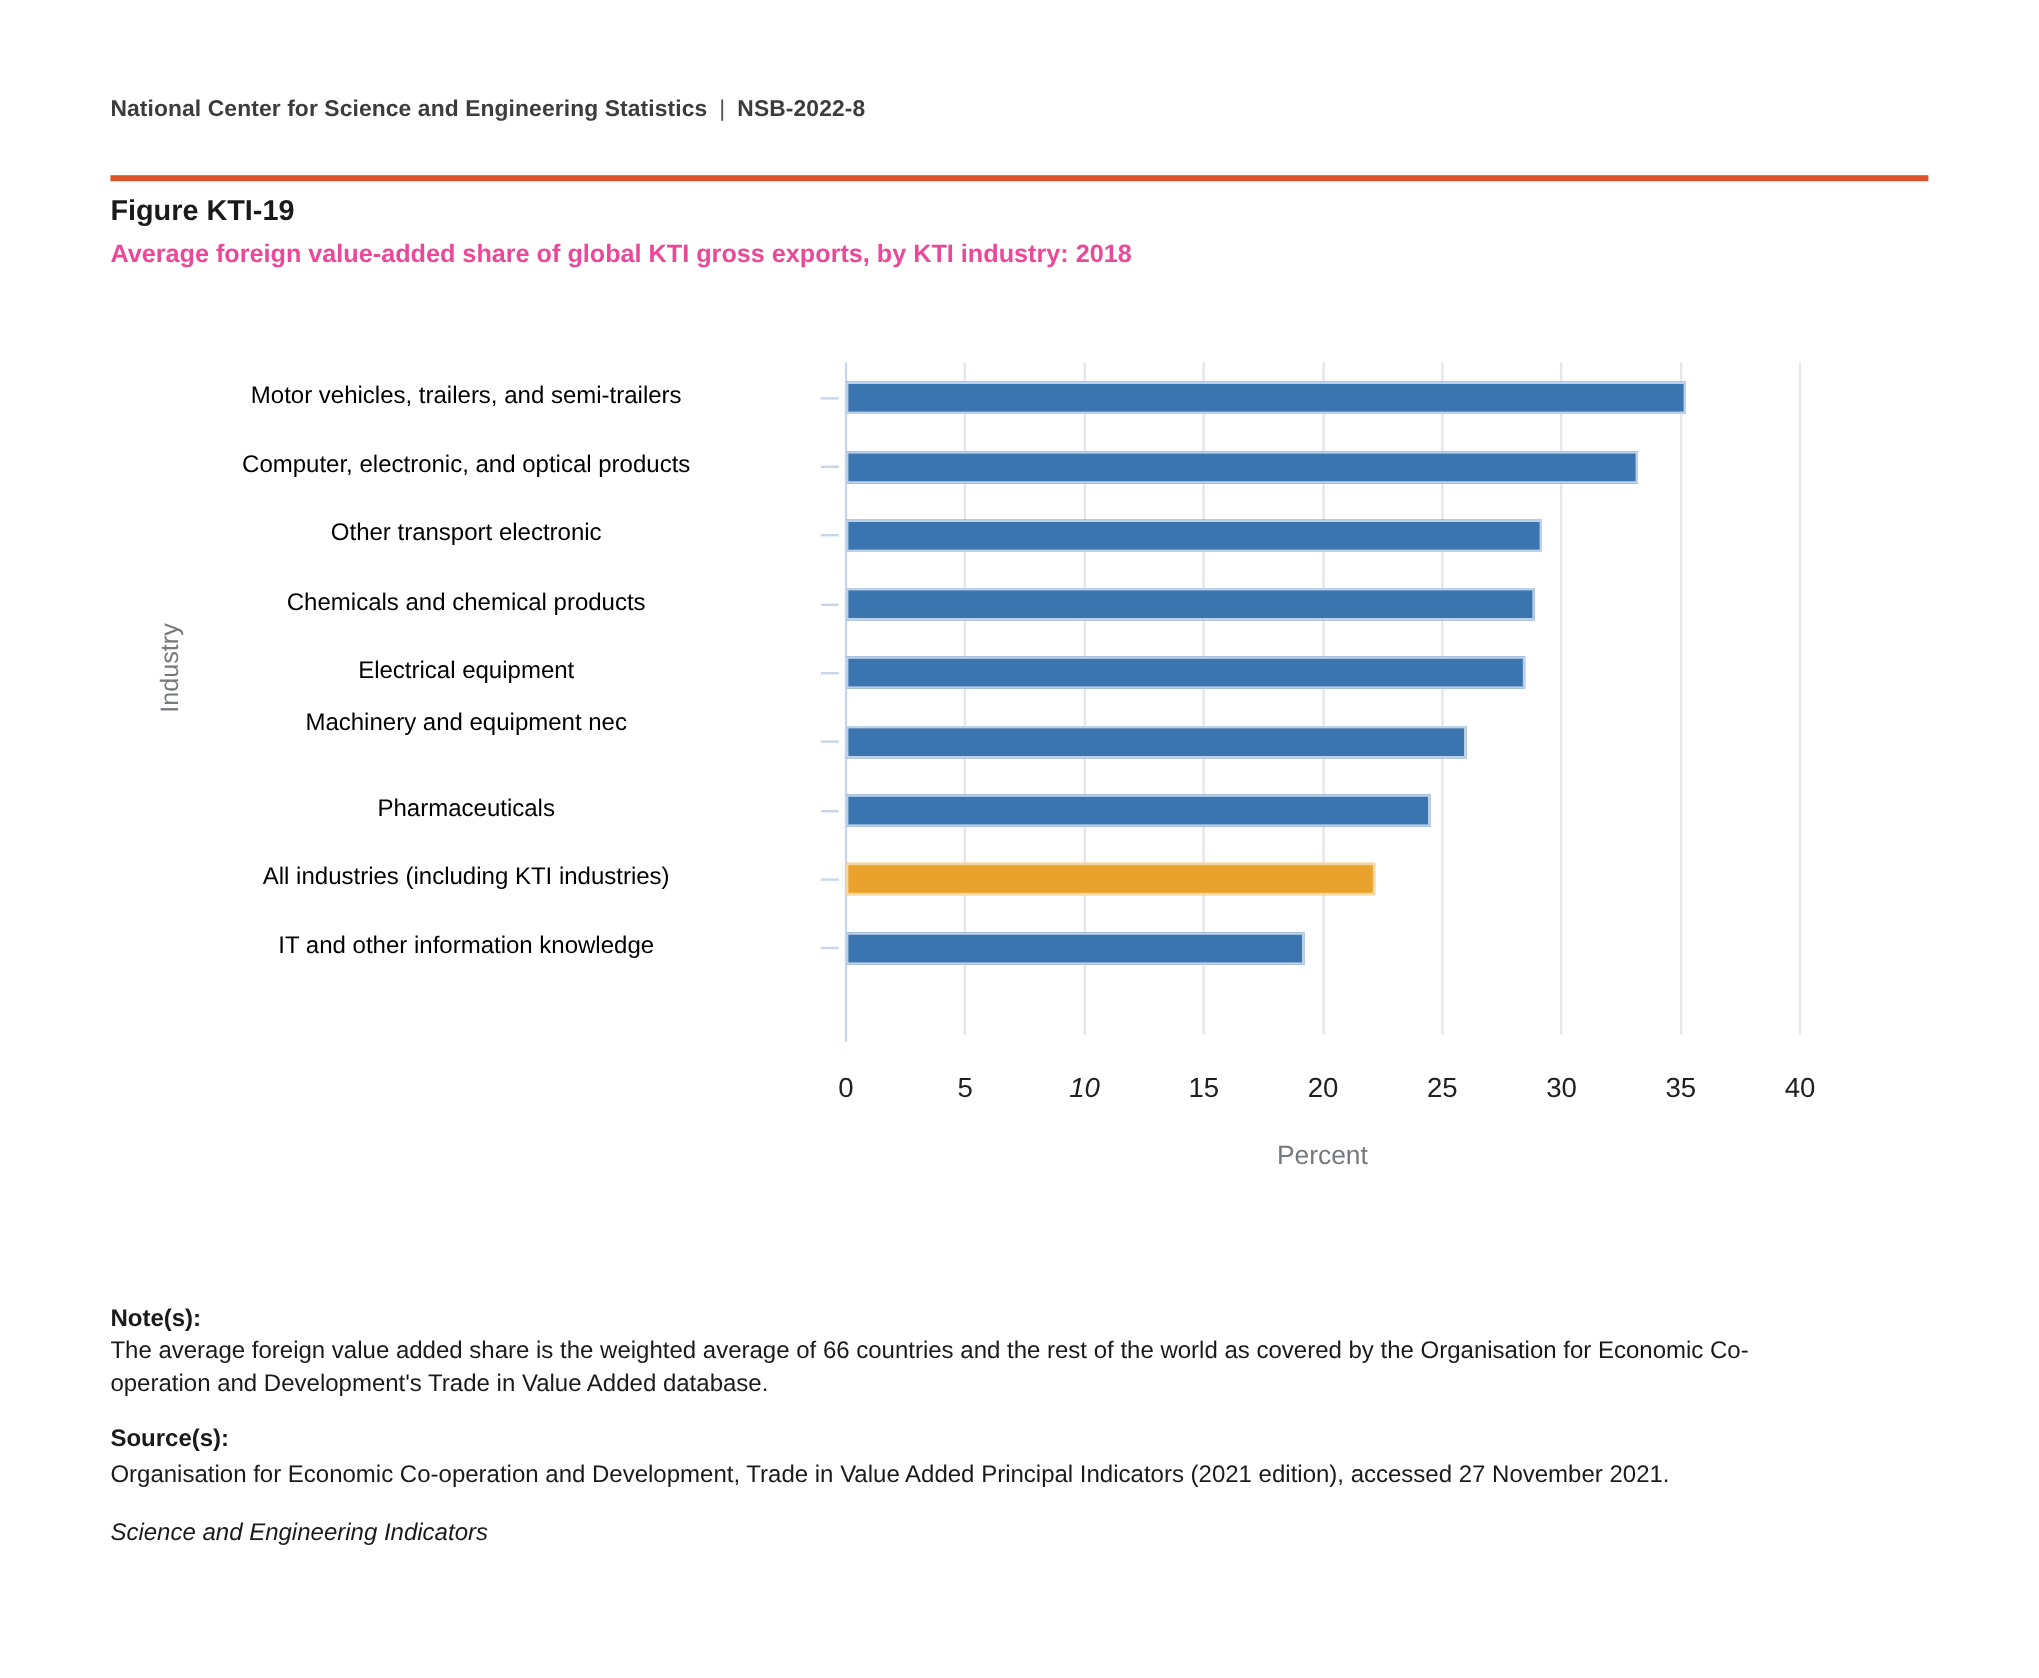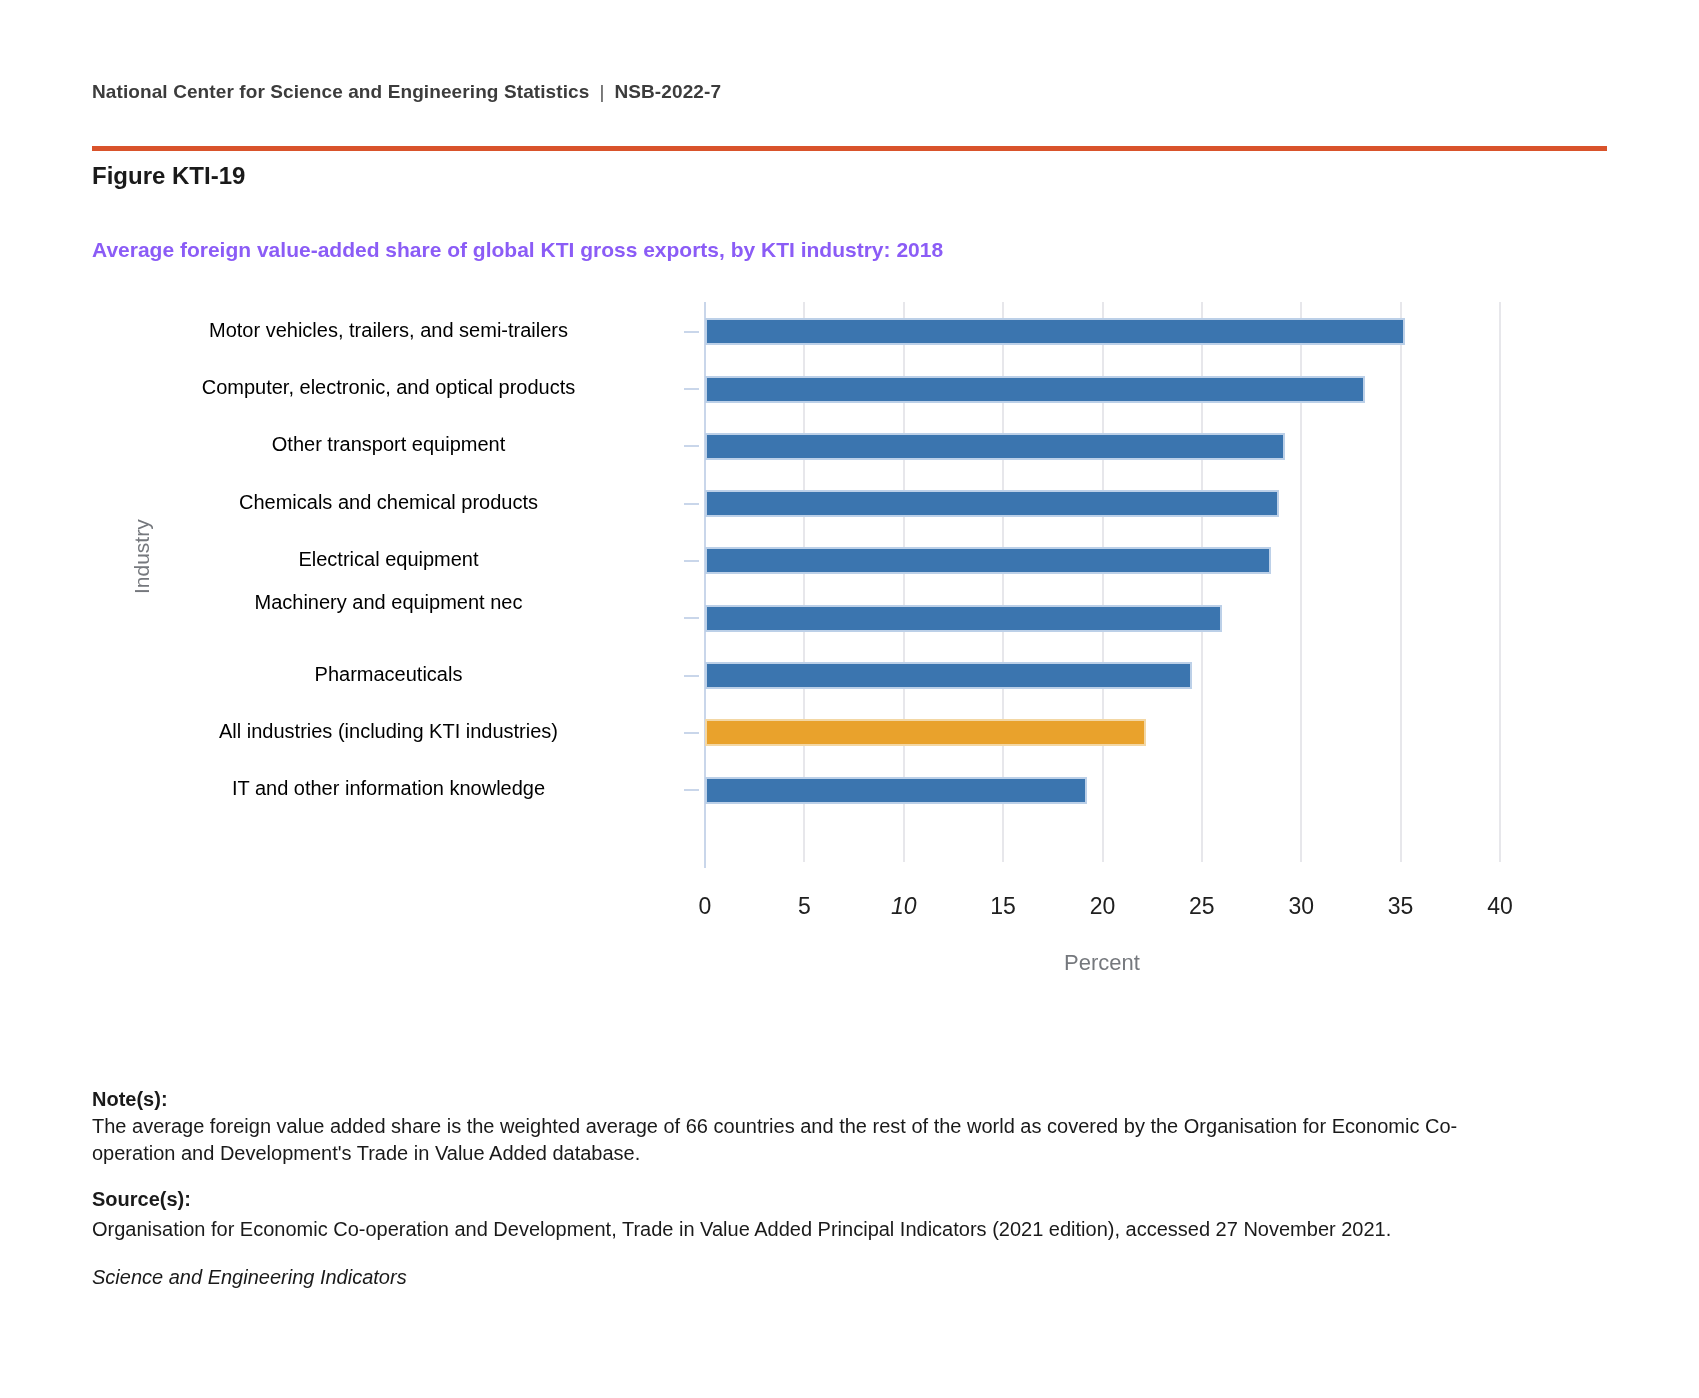--- a/index.html
+++ b/index.html
@@ -2,21 +2,21 @@
 <html><head>
 <meta charset="utf-8">
 <style>
   html,body{margin:0;padding:0;background:#fff;}
   .page{position:relative;width:1699px;height:1398px;background:#ffffff;overflow:hidden;
         font-family:"Liberation Sans", sans-serif;color:#1a1a1a;}
   .hdr{position:absolute;left:92px;top:81px;font-size:19px;font-weight:700;color:#3c3c3c;letter-spacing:.1px;}
   .hdr .sep{margin:0 10px;color:#555;font-weight:400;}
   .rule{position:absolute;left:92px;top:146px;width:1515px;height:5px;background:#d9532b;}
   .figlabel{position:absolute;left:92px;top:162px;font-size:24px;font-weight:700;color:#1a1a1a;}
-  .figtitle{position:absolute;left:92px;top:200px;font-size:21px;font-weight:700;color:#8b5cf6;margin-top:38px;}
+  .figtitle{position:absolute;left:92px;top:200px;font-size:21px;font-weight:700;color:#ec4899;}
 
   
   .plot{position:absolute;left:705px;top:302px;width:795px;height:560px;}
   .grid{position:absolute;top:0;width:2px;height:560px;background:#e7e7eb;}
   .grid.axis{background:#c9d6ea;height:566px;}
   .bar{position:absolute;height:27px;box-sizing:border-box;}
   .ydash{position:absolute;width:15px;height:2px;background:#c9d6ea;}
   .ycat{position:absolute;left:100px;width:577px;text-align:center;font-size:20px;color:#000000;}
   .ylab{position:absolute;left:130px;top:498px;height:96px;writing-mode:vertical-rl;
         transform:rotate(180deg);font-size:21px;color:#75787d;}
@@ -28,34 +28,34 @@
   .fn.b{font-weight:700;}
   .fn.i{font-style:italic;}
   .note-text{width:1400px;}
 </style>
 </head>
 <body>
 
 <div class="page">
 
   <div class="hdr">
-    <span>National Center for Science and Engineering Statistics</span><span class="sep">|</span><span>NSB-2022-7</span>
+    <span>National Center for Science and Engineering Statistics</span><span class="sep">|</span><span>NSB-2022-8</span>
   </div>
 
   <div class="rule"></div>
 
   <div class="figlabel">Figure KTI-19</div>
   <div class="figtitle">Average foreign value-added share of global KTI gross exports, by KTI industry: 2018</div>
 
   <div>
     <div class="ylab">Industry</div>
     <div id="ycats">
         <div class="ycat" style="top: 318.7px;">Motor vehicles, trailers, and semi-trailers</div>
         <div class="ycat" style="top: 376px;">Computer, electronic, and optical products</div>
-        <div class="ycat" style="top: 433.3px;">Other transport equipment</div>
+        <div class="ycat" style="top: 433.3px;">Other transport electronic</div>
         <div class="ycat" style="top: 490.6px;">Chemicals and chemical products</div>
         <div class="ycat" style="top: 547.9px;">Electrical equipment</div>
         <div class="ycat" style="top: 591px;">Machinery and equipment nec</div>
         <div class="ycat" style="top: 662.5px;">Pharmaceuticals</div>
         <div class="ycat" style="top: 719.8px;">All industries (including KTI industries)</div>
         <div class="ycat" style="top: 777.1px;">IT and other information knowledge</div>
       </div>
     <div class="plot" id="plot">
         <div class="grid axis" style="left: -1px;"></div>
         <div class="grid" style="left: 98.375px;"></div>

